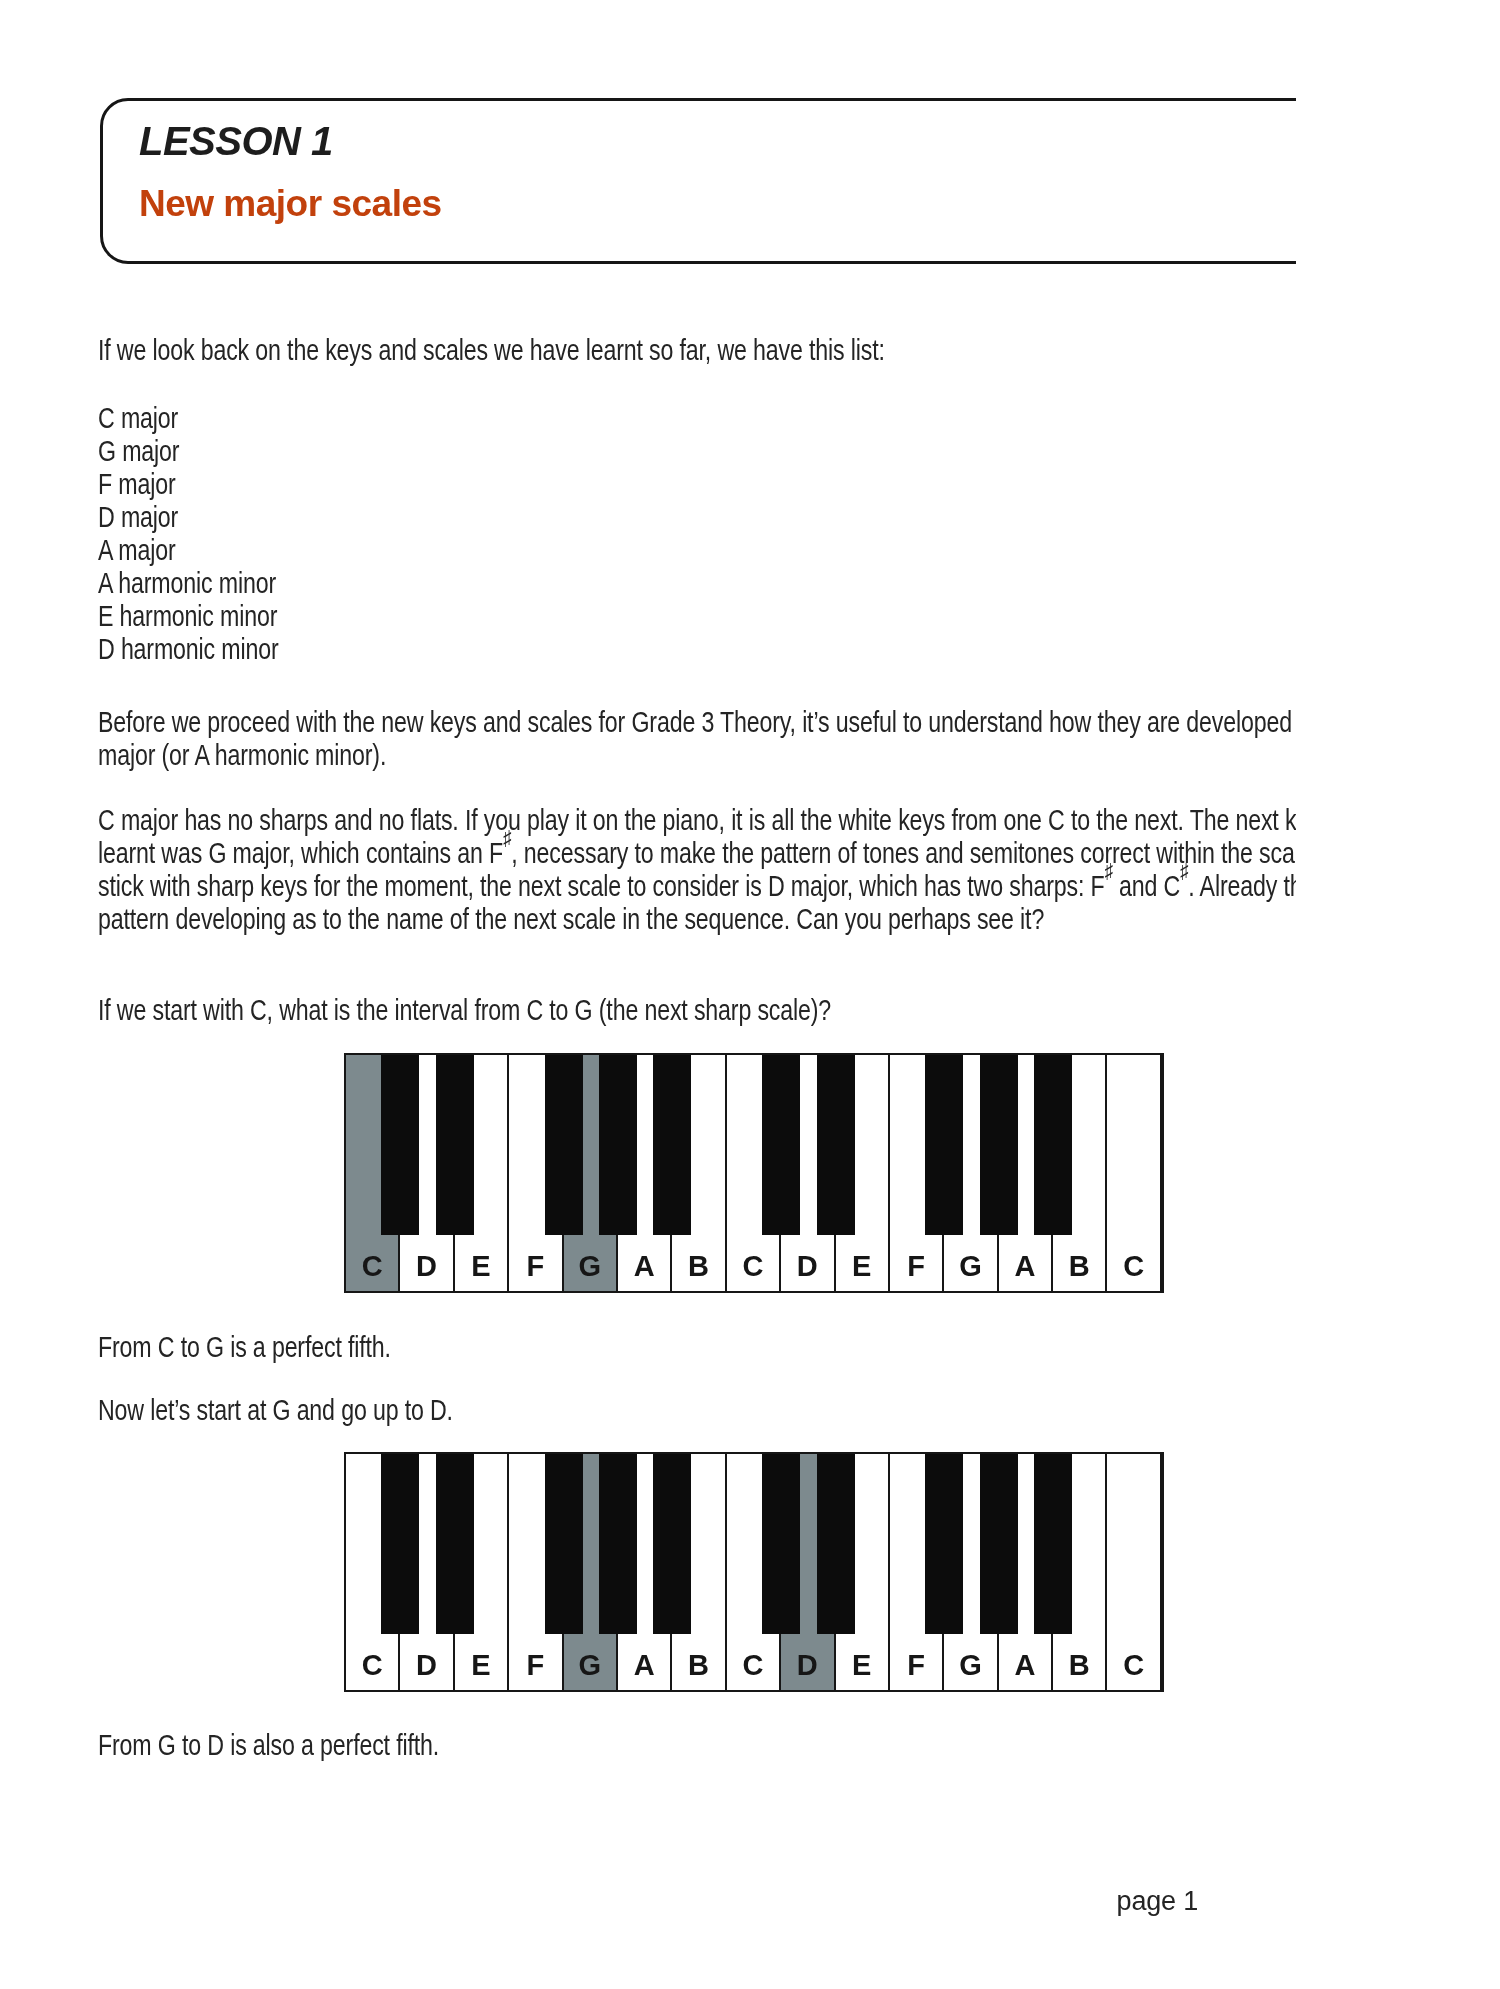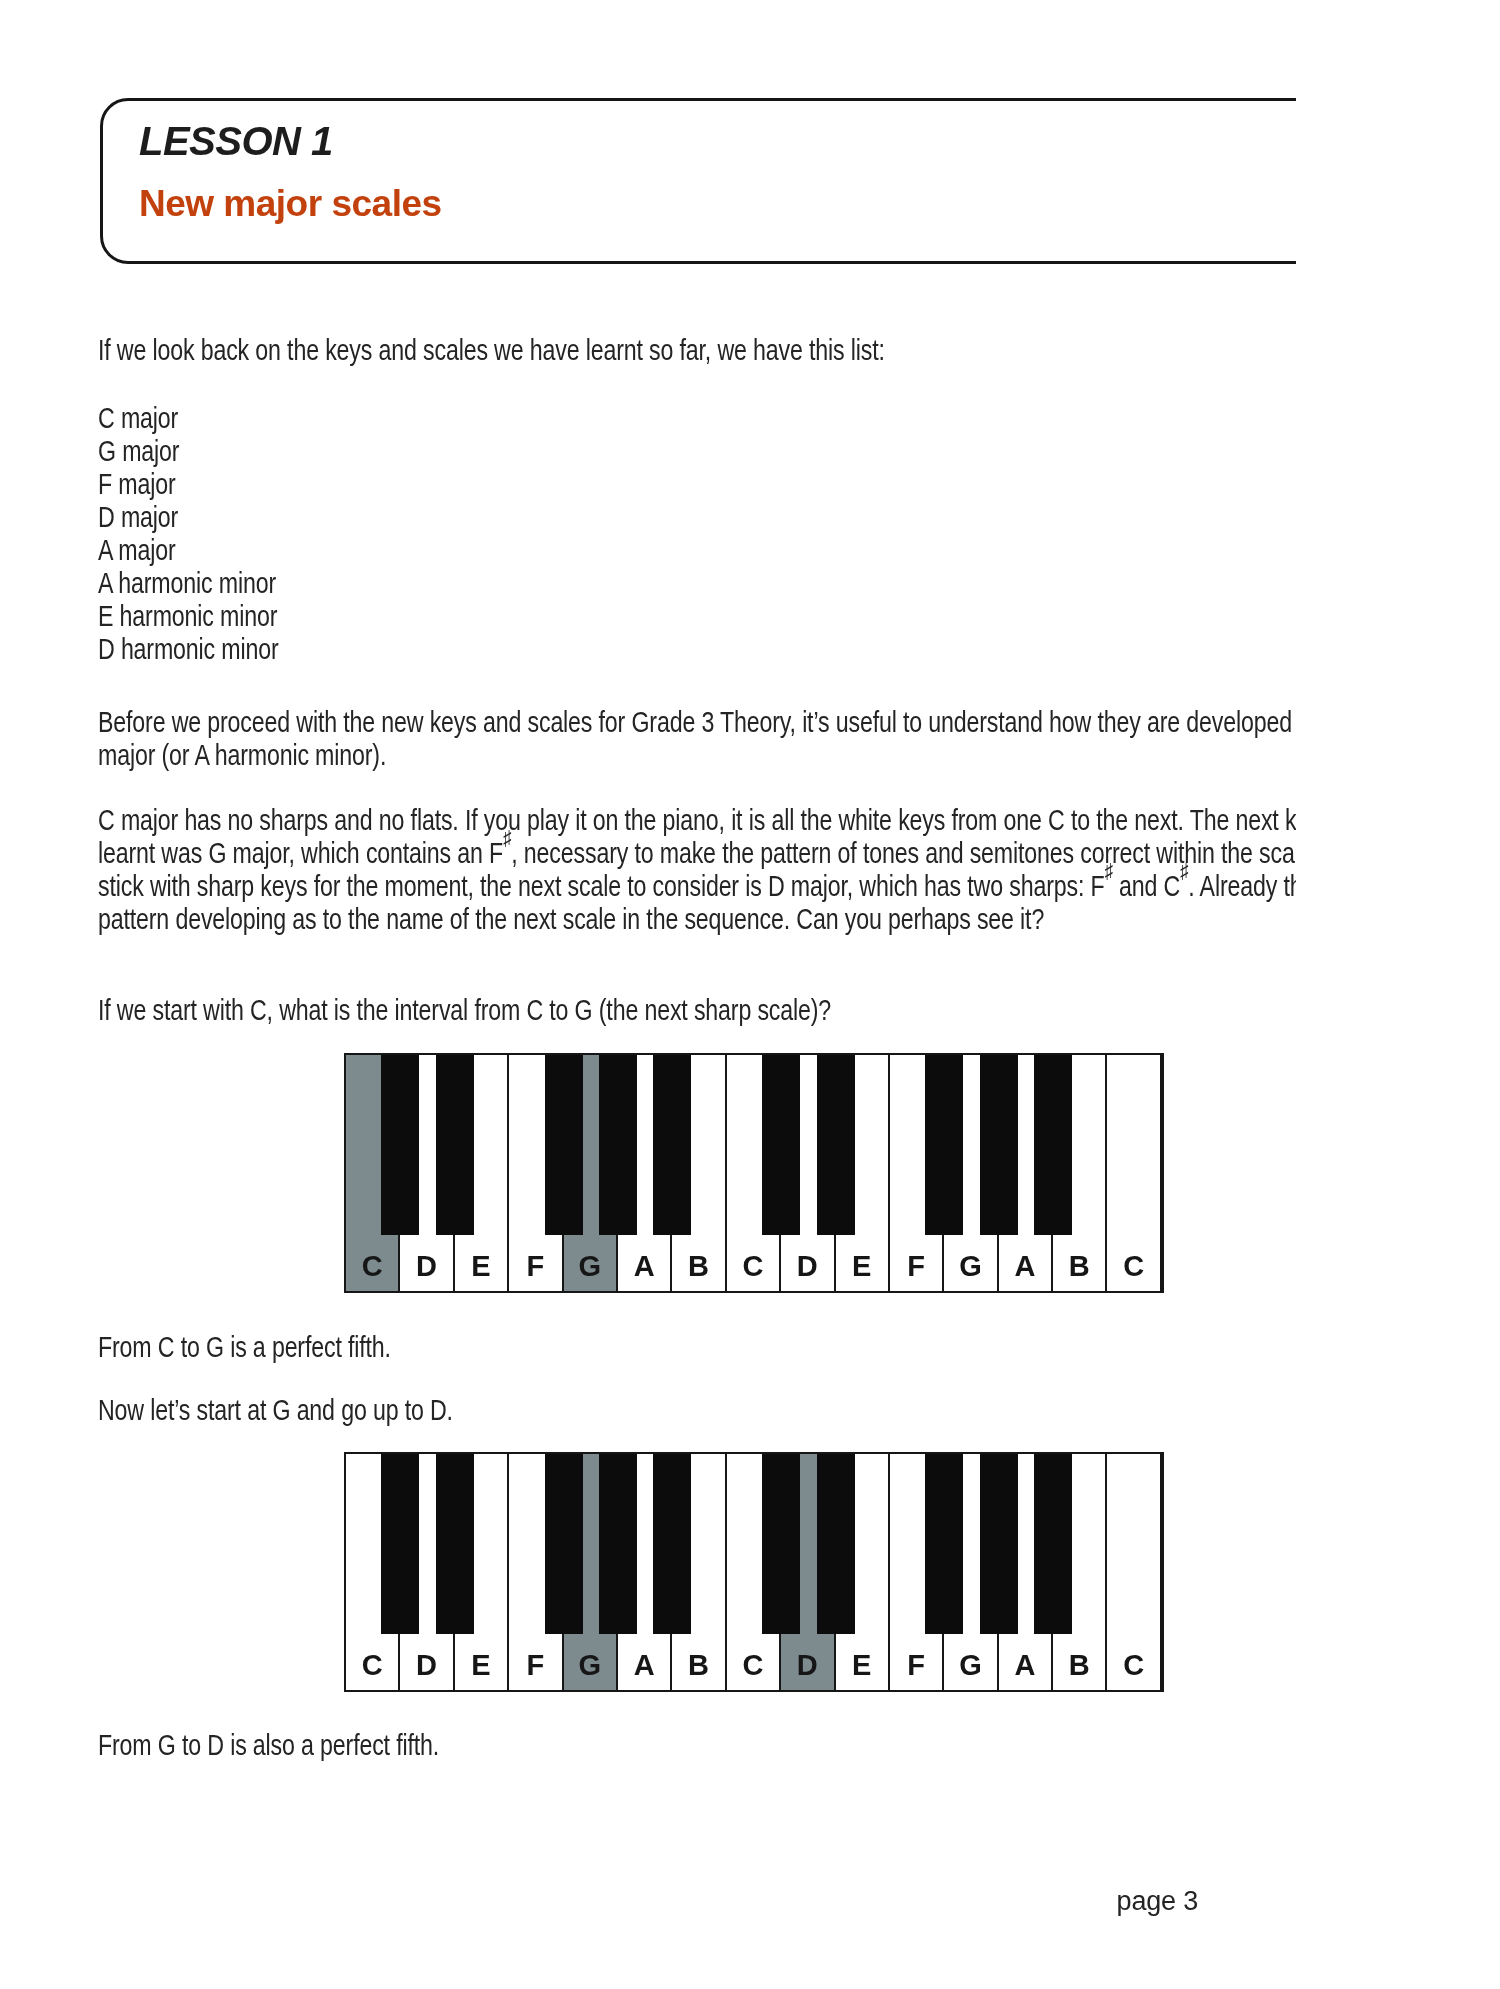--- a/index.html
+++ b/index.html
@@ -261,15 +261,15 @@
       <div class="black-key" style="left: 307.4px;"></div>
       <div class="black-key" style="left: 416.2px;"></div>
       <div class="black-key" style="left: 470.6px;"></div>
       <div class="black-key" style="left: 579.4px;"></div>
       <div class="black-key" style="left: 633.8px;"></div>
       <div class="black-key" style="left: 688.2px;"></div>
     </div>
 
   <p class="body pos-cap3">From G to D is also a perfect fifth.</p>
 
-  <div class="page-number">page 3</div>
+  <div class="page-number">page 1</div>
 
 </div>
 
 </body></html>

